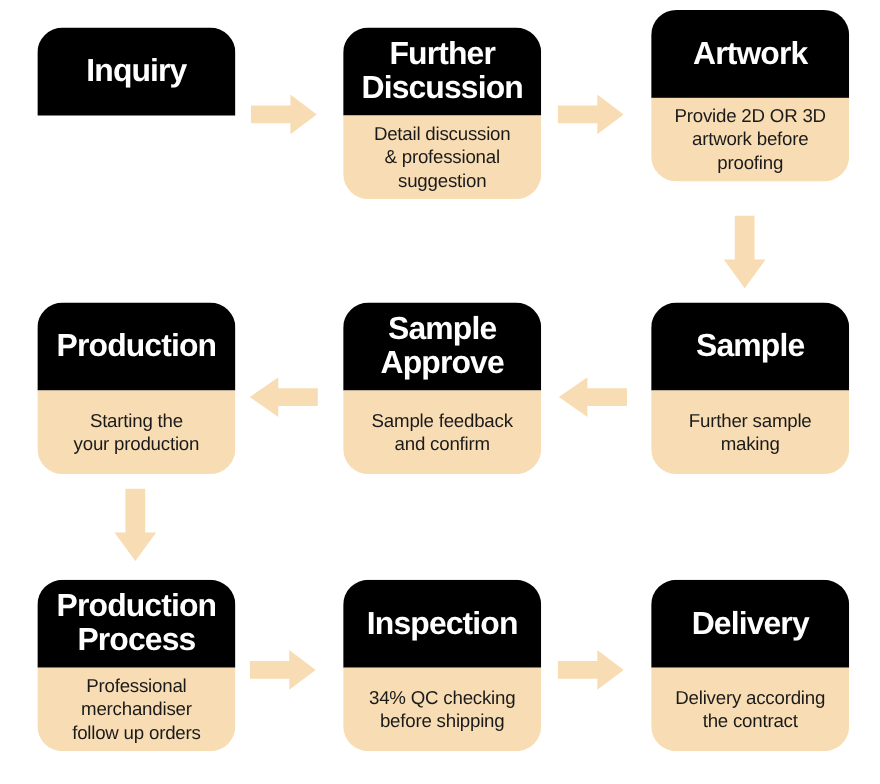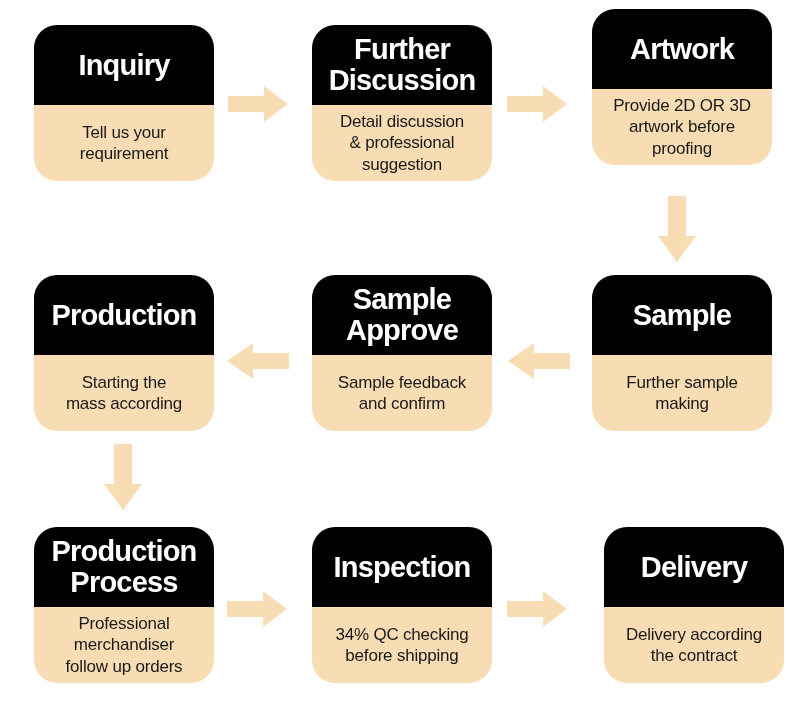--- a/index.html
+++ b/index.html
@@ -59,21 +59,21 @@
   }
   
   .pos-r1c1 { left: 34px;  top: 25px;  }
   .pos-r1c2 { left: 312px; top: 25px;  }
   .pos-r1c3 { left: 592px; top: 9px;  }
   .pos-r2c1 { left: 34px;  top: 275px; }
   .pos-r2c2 { left: 312px; top: 275px; }
   .pos-r2c3 { left: 592px; top: 275px; }
   .pos-r3c1 { left: 34px;  top: 527px; }
   .pos-r3c2 { left: 312px; top: 527px; justify-content: center; }
-  .pos-r3c3 { left: 592px; top: 527px; margin-left: 12px; }
+  .pos-r3c3 { left: 592px; top: 527px; }
   
   .arrow {
     position: absolute;
     color: var(--arrow-color, #f8ddb4);
     line-height: 0;
   }
   .arrow-r1a { left: 228px; top: 86px;  }
   .arrow-r1b { left: 507px; top: 86px;  }
   .arrow-d1  { left: 658px; top: 196px; }
   .arrow-l2a { left: 508px; top: 343px; }
@@ -84,24 +84,20 @@
 </style>
 </head>
 <body>
 
 <div class="canvas">
 
   <div class="card pos-r1c1">
     <div class="card-header">
       <span class="card-title">Inquiry</span>
     </div>
-    <div class="card-body">
-      <span class="card-desc">Tell us your
-requirement</span>
-    </div>
   </div>
 
   <div class="card pos-r1c2">
     <div class="card-header">
       <span class="card-title">Further
 Discussion</span>
     </div>
     <div class="card-body">
       <span class="card-desc">Detail discussion
 &amp; professional
@@ -119,21 +115,21 @@
 proofing</span>
     </div>
   </div>
 
   <div class="card pos-r2c1">
     <div class="card-header">
       <span class="card-title">Production</span>
     </div>
     <div class="card-body">
       <span class="card-desc">Starting the
-mass according</span>
+your production</span>
     </div>
   </div>
 
   <div class="card pos-r2c2">
     <div class="card-header">
       <span class="card-title">Sample
 Approve</span>
     </div>
     <div class="card-body">
       <span class="card-desc">Sample feedback

